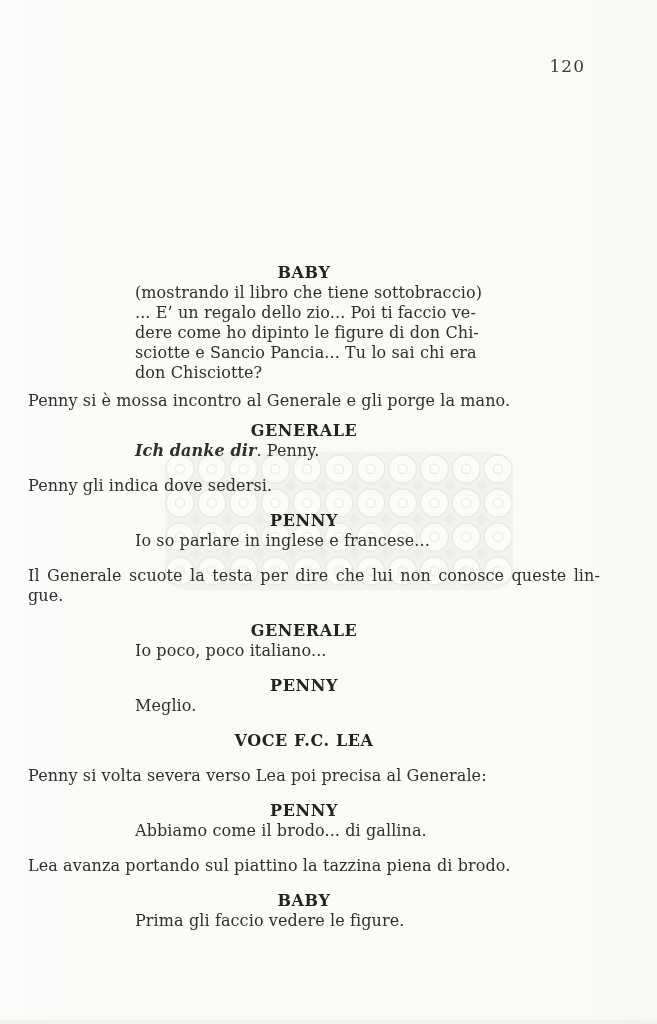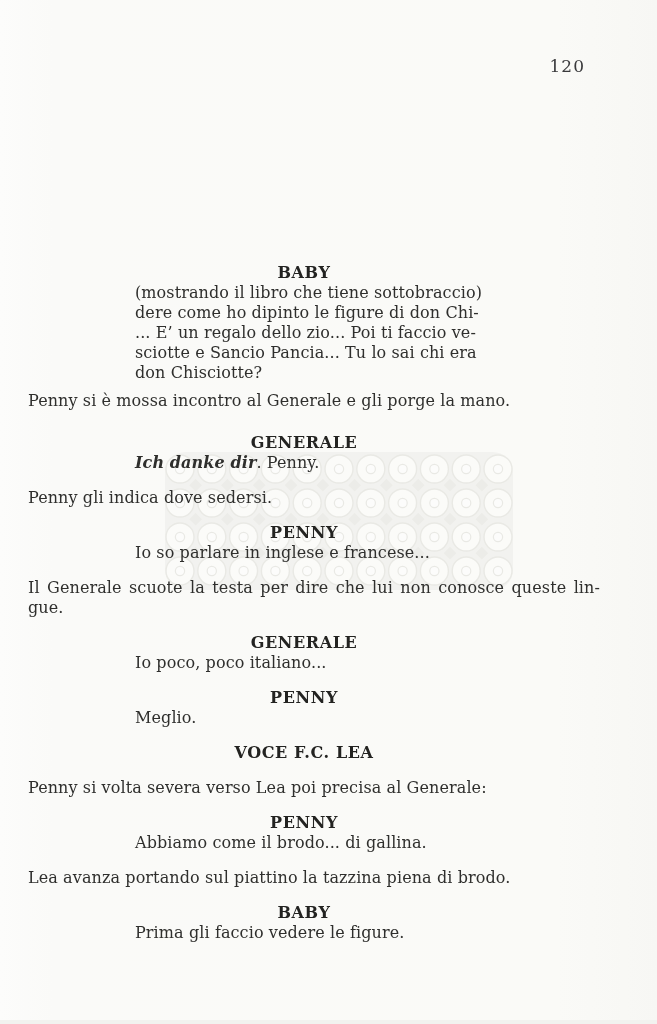--- a/index.html
+++ b/index.html
@@ -19,21 +19,21 @@
   }
   .watermark{
     position:absolute;left:163px;top:448px;width:352px;height:148px;
     opacity:.55;pointer-events:none;z-index:0;
   }
   .content{
     position:absolute;left:28px;top:263px;width:572px;z-index:1;
   }
   .block{margin-bottom:15px;}
   .block:nth-child(1){margin-bottom:8px;}
-  .block:nth-child(2){margin-bottom:22px;}
+  .block:nth-child(2){margin-bottom:10px;}
   .line{
     font-size:16px;line-height:20px;letter-spacing:.1px;
     white-space:nowrap;color:#2f2f2d;
   }
   .line.j{text-align:justify;text-align-last:justify;}
   .dialogue{width:338px;margin-left:107px;}
   .cue{
     font-weight:bold;text-align:center;font-size:16px;line-height:20px;
     letter-spacing:.6px;color:#232321;
   }
@@ -166,22 +166,22 @@
         <circle cx="303.2" cy="123" r="4.6" fill="#ffffff" stroke="#dcdcd6" stroke-width="1.2"></circle>
         <circle cx="335" cy="123" r="14" fill="#fcfcfa" stroke="#dcdcd6" stroke-width="1.4"></circle>
         <circle cx="335" cy="123" r="4.6" fill="#ffffff" stroke="#dcdcd6" stroke-width="1.2"></circle>
       </svg>
   </div>
 
   <div class="content" id="script-body">
       <div class="block dialogue">
         <div class="cue">BABY</div>
         <div class="line j">(mostrando il libro che tiene sottobraccio)</div>
+        <div class="line j">... E’ un regalo dello zio... Poi ti faccio ve-</div>
         <div class="line j">dere come ho dipinto le figure di don Chi-</div>
-        <div class="line j">... E’ un regalo dello zio... Poi ti faccio ve-</div>
         <div class="line j">sciotte e Sancio Pancia... Tu lo sai chi era</div>
         <div class="line">don Chisciotte?</div>
       </div>
       <div class="block action">
         <div class="line">Penny si è mossa incontro al Generale e gli porge la mano.</div>
       </div>
       <div class="block dialogue">
         <div class="cue">GENERALE</div>
         <div class="line"><span class="bi">Ich danke dir</span><span class="">. Penny.</span></div>
       </div>

